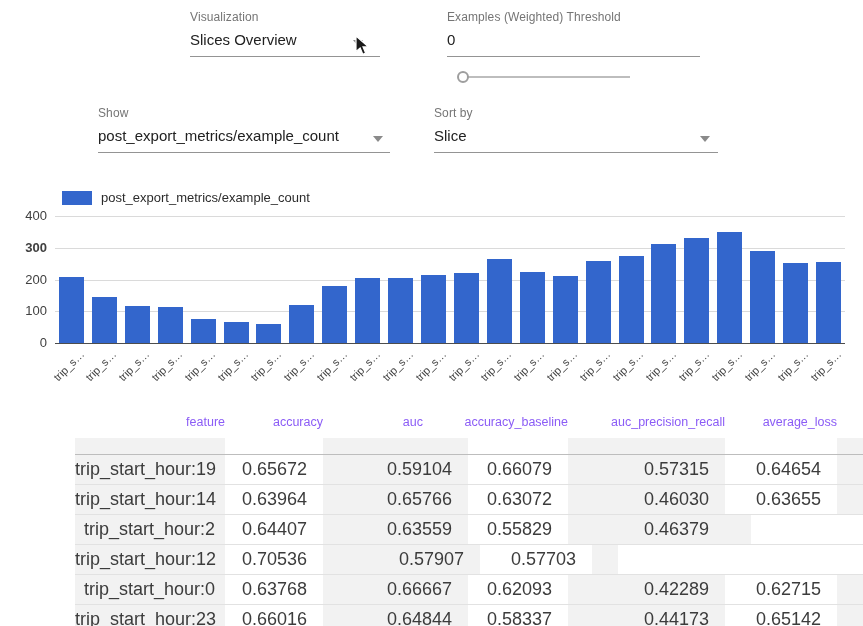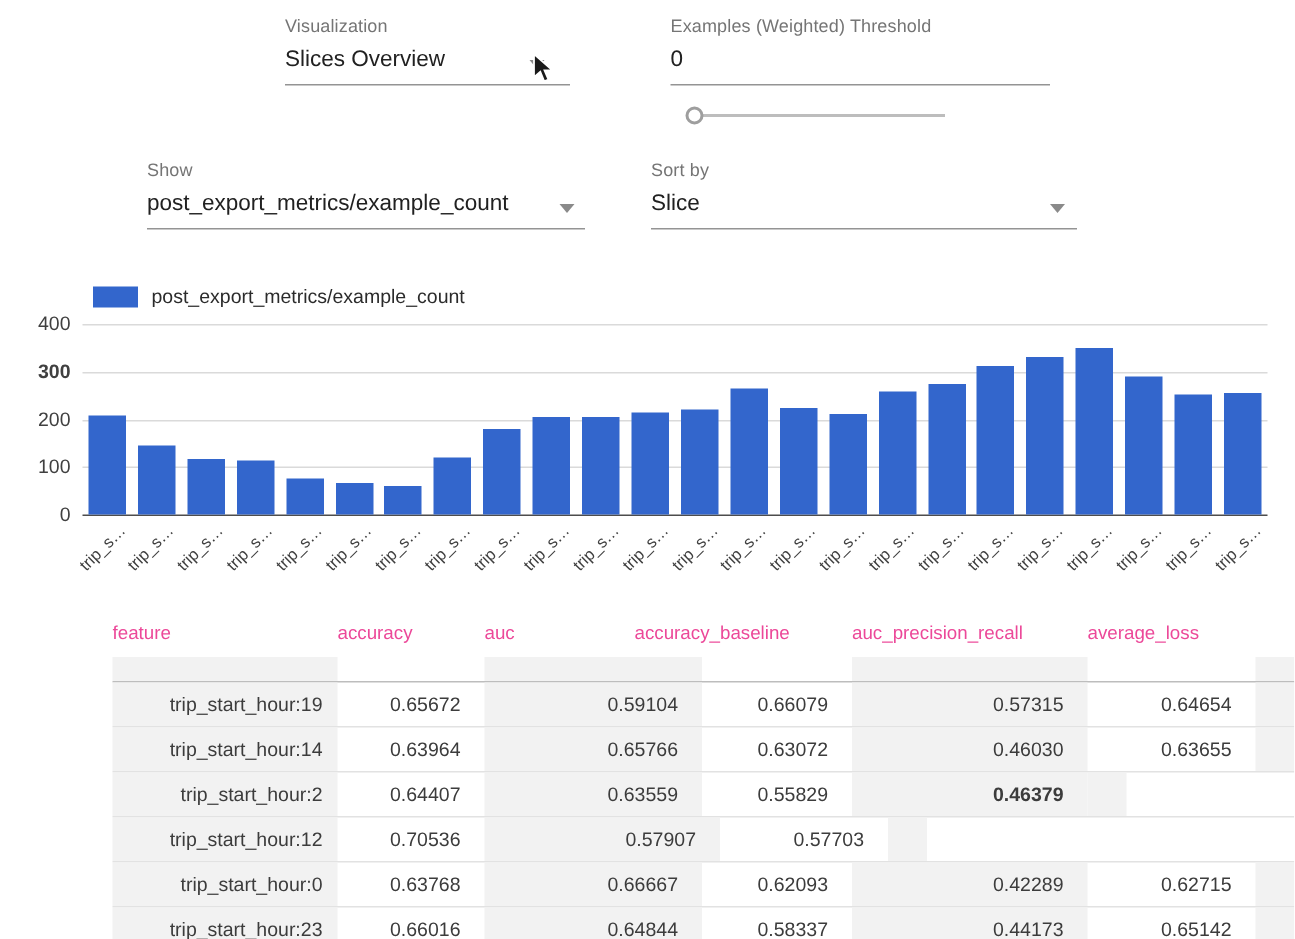--- a/index.html
+++ b/index.html
@@ -40,29 +40,29 @@
   .xlabel-anchor span {
     position:absolute; right:0; top:0; white-space:nowrap;
     font-size:11px; color:#3f3f3f;
     transform:rotate(-45deg); transform-origin:top right;
   }
   
   #metric-table { position:absolute; left:75px; top:404px; width:788px; }
   .trow { display:flex; width:788px; }
   .tcell { flex:0 0 auto; overflow:hidden; white-space:nowrap; }
   .trow.thead .tcell {
-    height:34px; line-height:36px; text-align:left;
-    font-size:12.5px; color:#ec4899;
+    height:34px; line-height:36px; text-align:right;
+    font-size:12.5px; color:#8b5cf6;
   }
   .trow.strip { border-bottom:1px solid #bdbdbd; }
   .trow.strip .tcell { height:16px; }
   .trow.tdata { border-bottom:1px solid #e2e2e2; }
   .trow.tdata .tcell {
     height:29px; line-height:29px; text-align:right;
-    font-size:13px; color:#3c3c3c; padding-right:16px;
+    font-size:18px; color:#3c3c3c; padding-right:16px;
   }
   .trow.tdata .tcell.c0 { padding-right:10px; }
   .tcell.shade { background:#f2f2f2; }
   
   #cursor { position:absolute; left:355px; top:35px; width:16px; height:21px; }
 </style>
 </head>
 <body>
 
 <div id="page">
@@ -242,21 +242,21 @@
         <div class="tcell c3" style="width: 100px;">0.63072</div>
         <div class="tcell c4 shade" style="width: 157px;">0.46030</div>
         <div class="tcell c5" style="width: 112px;">0.63655</div>
         <div class="tcell c6 shade" style="width: 26px;"></div>
       </div>
       <div class="trow tdata">
         <div class="tcell c0 shade" style="width: 150px;">trip_start_hour:2</div>
         <div class="tcell c1" style="width: 98px;">0.64407</div>
         <div class="tcell c2 shade" style="width: 145px;">0.63559</div>
         <div class="tcell c3" style="width: 100px;">0.55829</div>
-        <div class="tcell c4 shade" style="width: 157px; font-weight: bold;">0.46379</div>
+        <div class="tcell c4 shade" style="width: 157px;">0.46379</div>
         <div class="tcell c6 shade" style="width: 26px;"></div>
       </div>
       <div class="trow tdata">
         <div class="tcell c0 shade" style="width: 150px;">trip_start_hour:12</div>
         <div class="tcell c1" style="width: 98px;">0.70536</div>
         <div class="tcell c4 shade" style="width: 157px;">0.57907</div>
         <div class="tcell c5" style="width: 112px;">0.57703</div>
         <div class="tcell c6 shade" style="width: 26px;"></div>
       </div>
       <div class="trow tdata">

